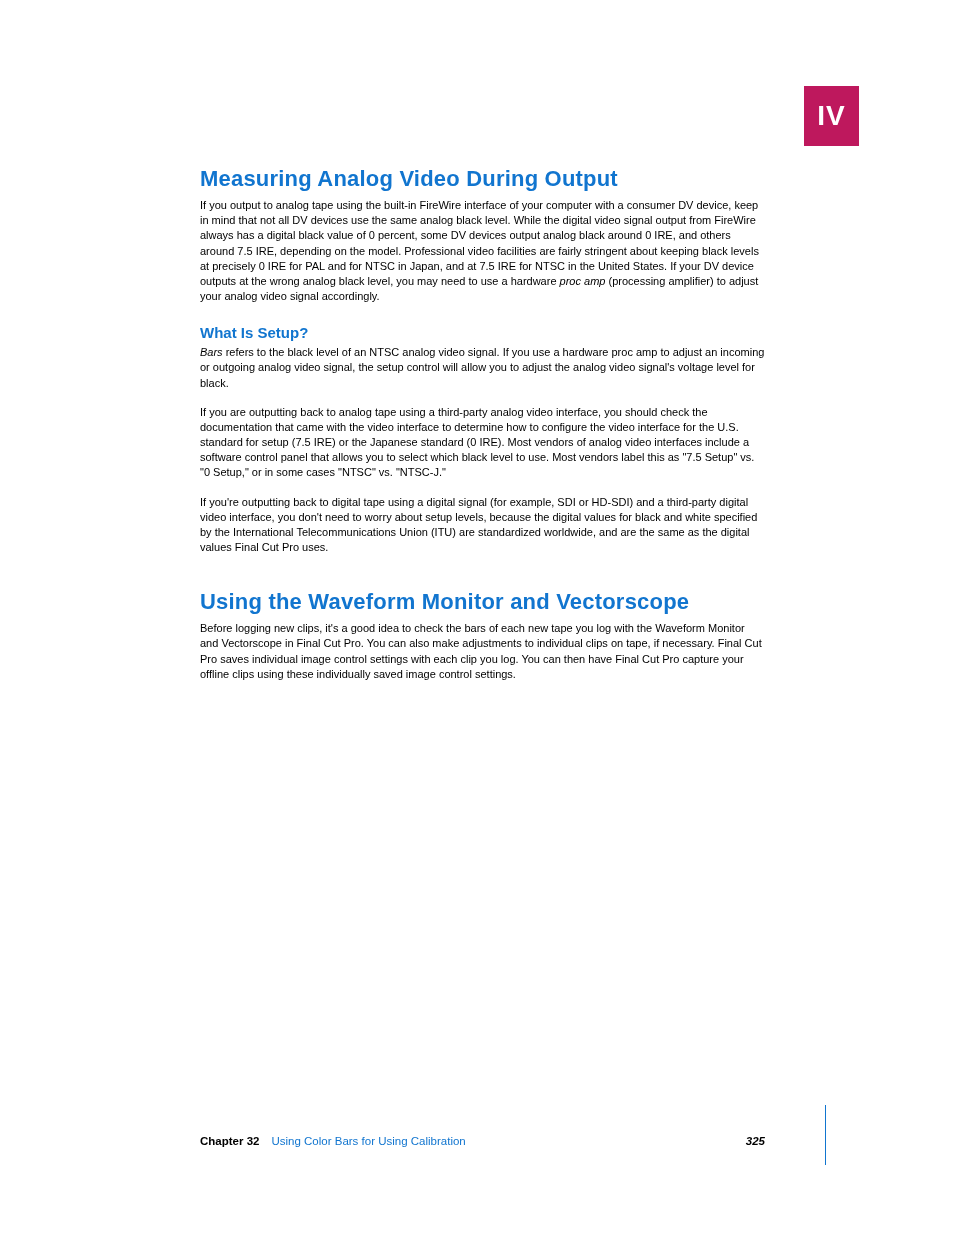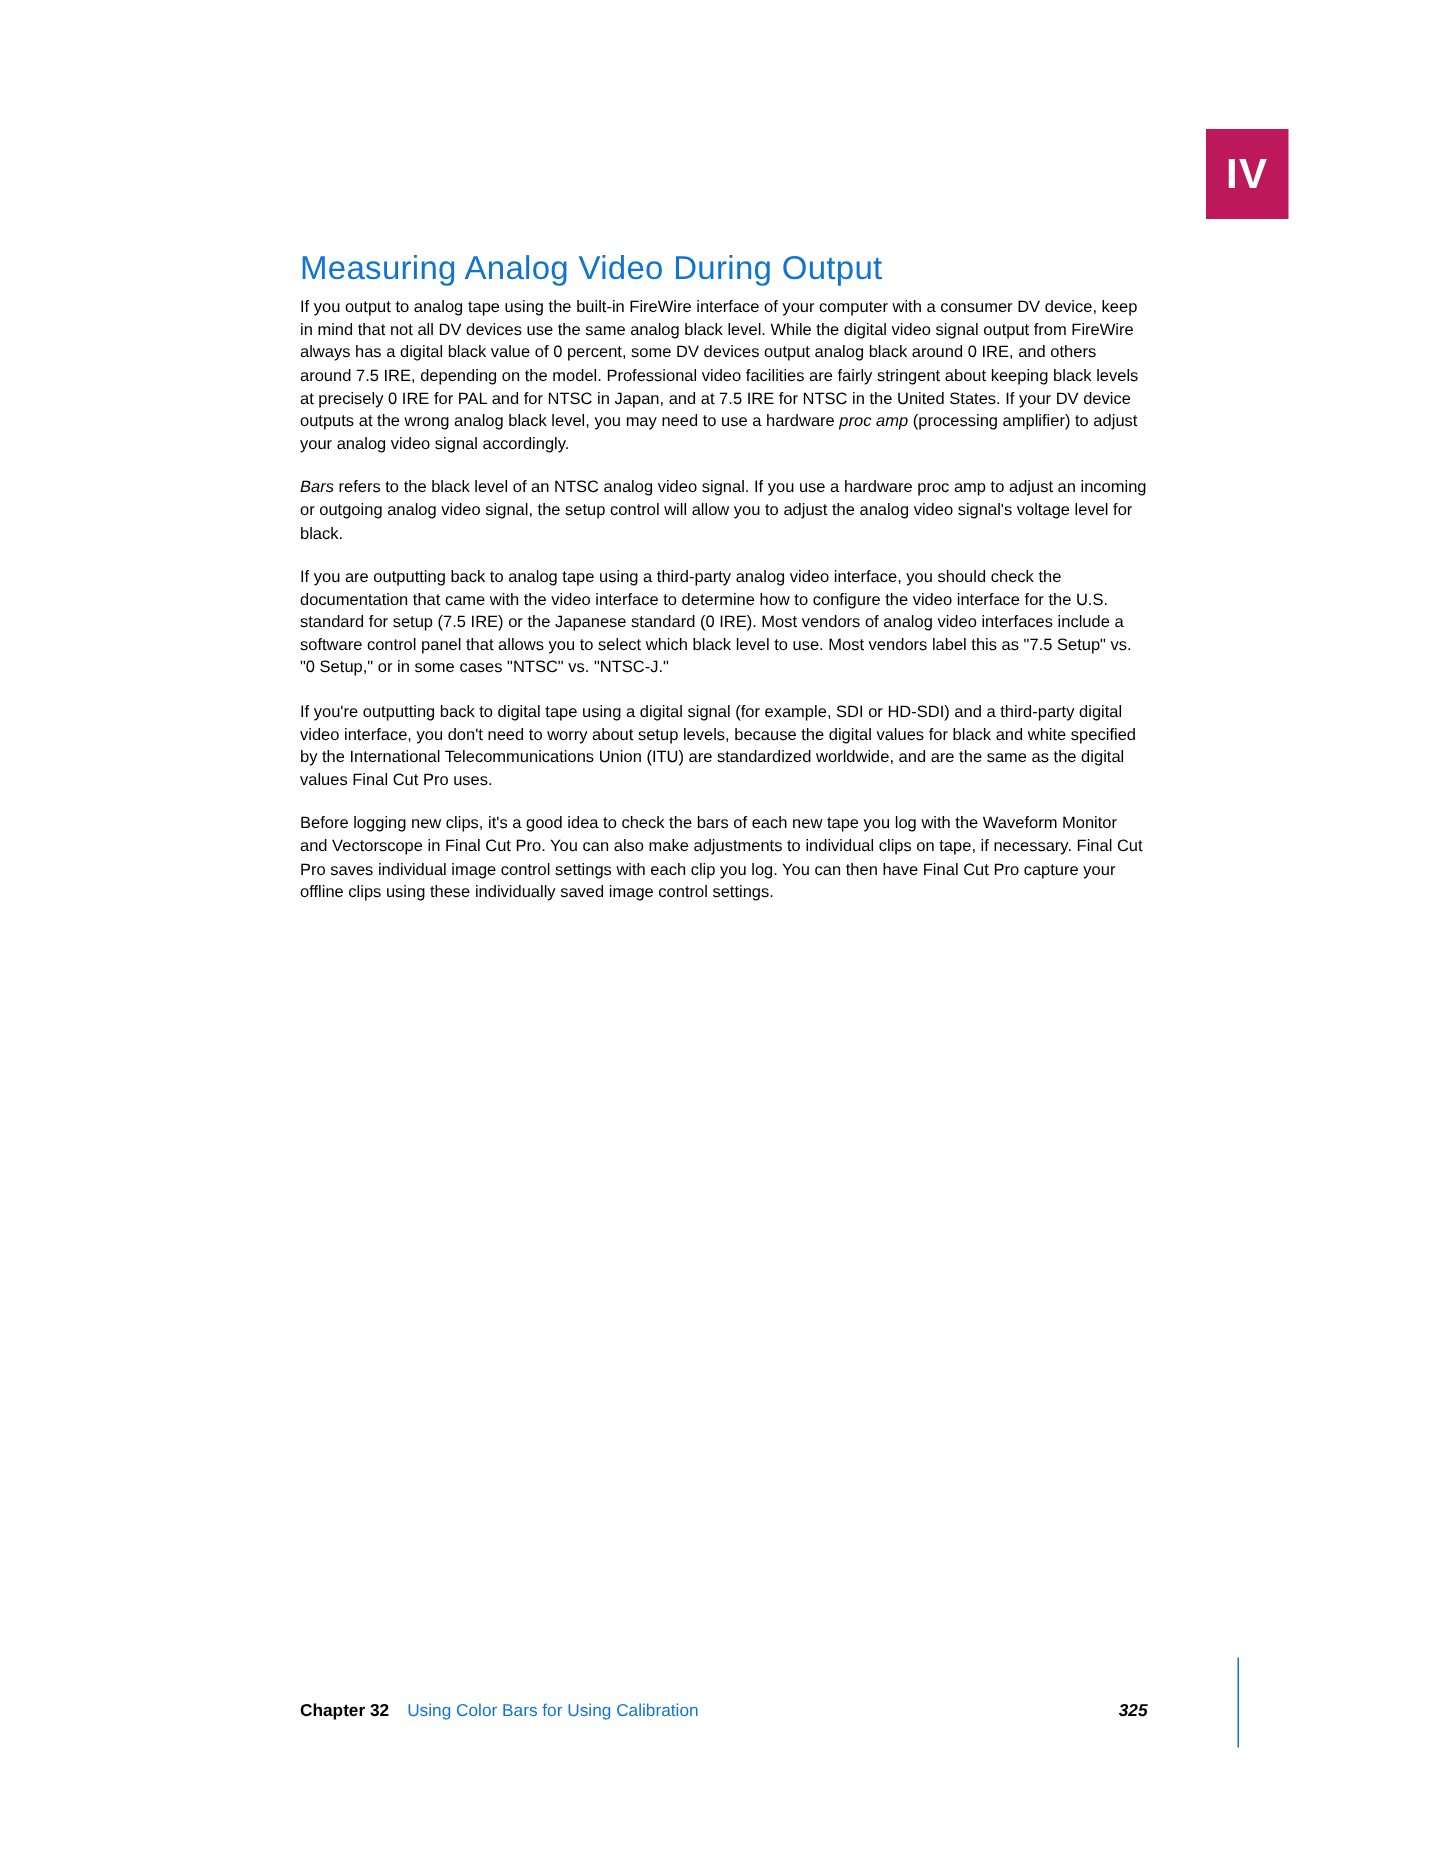--- a/index.html
+++ b/index.html
@@ -27,21 +27,21 @@
     letter-spacing: 1px;
   }
   .content {
     position: absolute;
     left: 200px;
     top: 166px;
     width: 565px;
   }
   h2.section {
     color: #1175cf;
-    font-weight: 400;
+    font-weight: 700;
     font-size: 22px;
     margin-bottom: 6px;
     letter-spacing: 0.2px;
   }
   h3.sub {
     color: #1175cf;
     font-weight: 600;
     font-size: 15px;
     margin-top: 20px;
     margin-bottom: 4px;
@@ -81,26 +81,28 @@
 
 <div class="part-tab">IV</div>
 
 <div class="content">
 
   <h2 class="section">Measuring Analog Video During Output</h2>
   <p class="body">
     <span>If you output to analog tape using the built-in FireWire interface of your computer with a consumer DV device, keep in mind that not all DV devices use the same analog black level. While the digital video signal output from FireWire always has a digital black value of 0 percent, some DV devices output analog black around 0 IRE, and others around 7.5 IRE, depending on the model. Professional video facilities are fairly stringent about keeping black levels at precisely 0 IRE for PAL and for NTSC in Japan, and at 7.5 IRE for NTSC in the United States. If your DV device outputs at the wrong analog black level, you may need to use a hardware </span><span class="italic">proc amp</span><span> (processing amplifier) to adjust your analog video signal accordingly.</span>
   </p>
 
+  <h3 class="sub">What Is Setup?</h3>
   <p class="body">
     <span class="italic">Bars</span><span> refers to the black level of an NTSC analog video signal. If you use a hardware proc amp to adjust an incoming or outgoing analog video signal, the setup control will allow you to adjust the analog video signal's voltage level for black.</span>
   </p>
   <p class="body">If you are outputting back to analog tape using a third-party analog video interface, you should check the documentation that came with the video interface to determine how to configure the video interface for the U.S. standard for setup (7.5 IRE) or the Japanese standard (0 IRE). Most vendors of analog video interfaces include a software control panel that allows you to select which black level to use. Most vendors label this as "7.5 Setup" vs. "0 Setup," or in some cases "NTSC" vs. "NTSC-J."</p>
   <p class="body">If you're outputting back to digital tape using a digital signal (for example, SDI or HD-SDI) and a third-party digital video interface, you don't need to worry about setup levels, because the digital values for black and white specified by the International Telecommunications Union (ITU) are standardized worldwide, and are the same as the digital values Final Cut Pro uses.</p>
 
+  <h2 class="section" style="margin-top:34px;">Using the Waveform Monitor and Vectorscope</h2>
   <p class="body">Before logging new clips, it's a good idea to check the bars of each new tape you log with the Waveform Monitor and Vectorscope in Final Cut Pro. You can also make adjustments to individual clips on tape, if necessary. Final Cut Pro saves individual image control settings with each clip you log. You can then have Final Cut Pro capture your offline clips using these individually saved image control settings.</p>
 
 </div>
 
 <div class="footer">
   <div class="left">
     <span class="chapter">Chapter 32</span>
     <span class="title">Using Color Bars for Using Calibration</span>
   </div>
   <span class="page">325</span>

